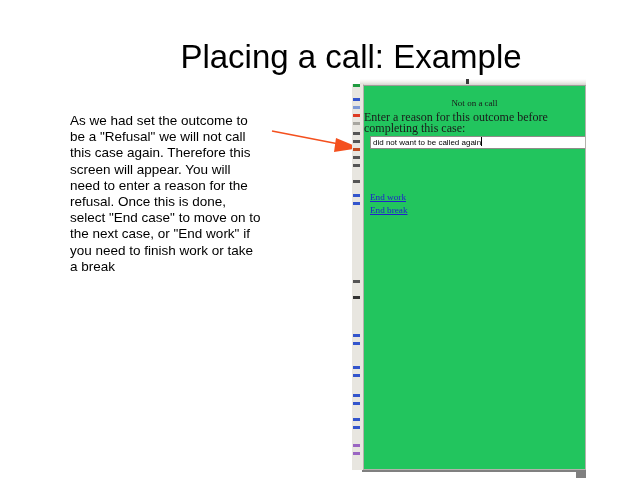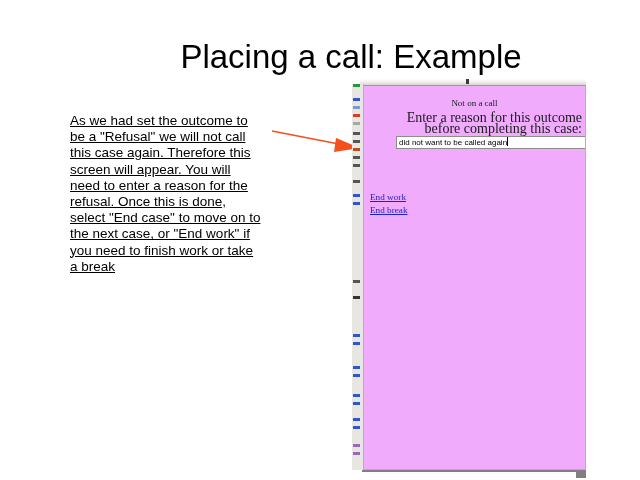--- a/index.html
+++ b/index.html
@@ -45,21 +45,20 @@
   #slide-body {
     position: absolute;
     left: 70px;
     top: 113px;
     width: 192px;
     font-family: "Liberation Sans", sans-serif;
     font-size: 13.5px;
     line-height: 16.2px;
     color: #000000;
     text-align: left;
-    text-decoration: underline;
   }
 
   
   #arrow-annotation {
     position: absolute;
     left: 270px;
     top: 124px;
     width: 92px;
     height: 32px;
     pointer-events: none;
@@ -128,68 +127,66 @@
     background: #3a3a3a;
   }
 
   
   .page-panel {
     position: absolute;
     left: 11px;
     top: 9px;
     width: 223px;
     height: 385px;
-    background: #f0abfc;
+    background: #22c55e;
     border: 1px solid #b4b2ac;
     border-top-color: #9d9b96;
     box-sizing: border-box;
     overflow: hidden;
   }
 
   .page-heading {
     position: absolute;
     left: 0;
     top: 12px;
     width: 100%;
     text-align: center;
     font-family: "Liberation Serif", serif;
     font-size: 9px;
     color: #1a1a1a;
     white-space: nowrap;
   }
 
   .page-instruction {
     position: absolute;
-    left: 6px;
+    left: 0;
     top: 26px;
     width: 212px;
     font-family: "Liberation Serif", serif;
-    font-size: 14px;
+    font-size: 12px;
     line-height: 11px;
     color: #1a1a1a;
-    text-align: right;
   }
 
   .reason-input {
     position: absolute;
     left: 6px;
     top: 50px;
     width: 223px;
     height: 13px;
     background: #ffffff;
     border: 1px solid #8f8d88;
     box-sizing: border-box;
     font-family: "Liberation Sans", sans-serif;
     font-size: 8px;
     color: #000000;
     padding: 0 2px;
     line-height: 11px;
     white-space: nowrap;
     overflow: hidden;
-    margin-left: 26px;
   }
   .caret {
     display: inline-block;
     width: 1px;
     height: 9px;
     background: #000000;
     vertical-align: -1px;
     margin-left: 0px;
   }
 

